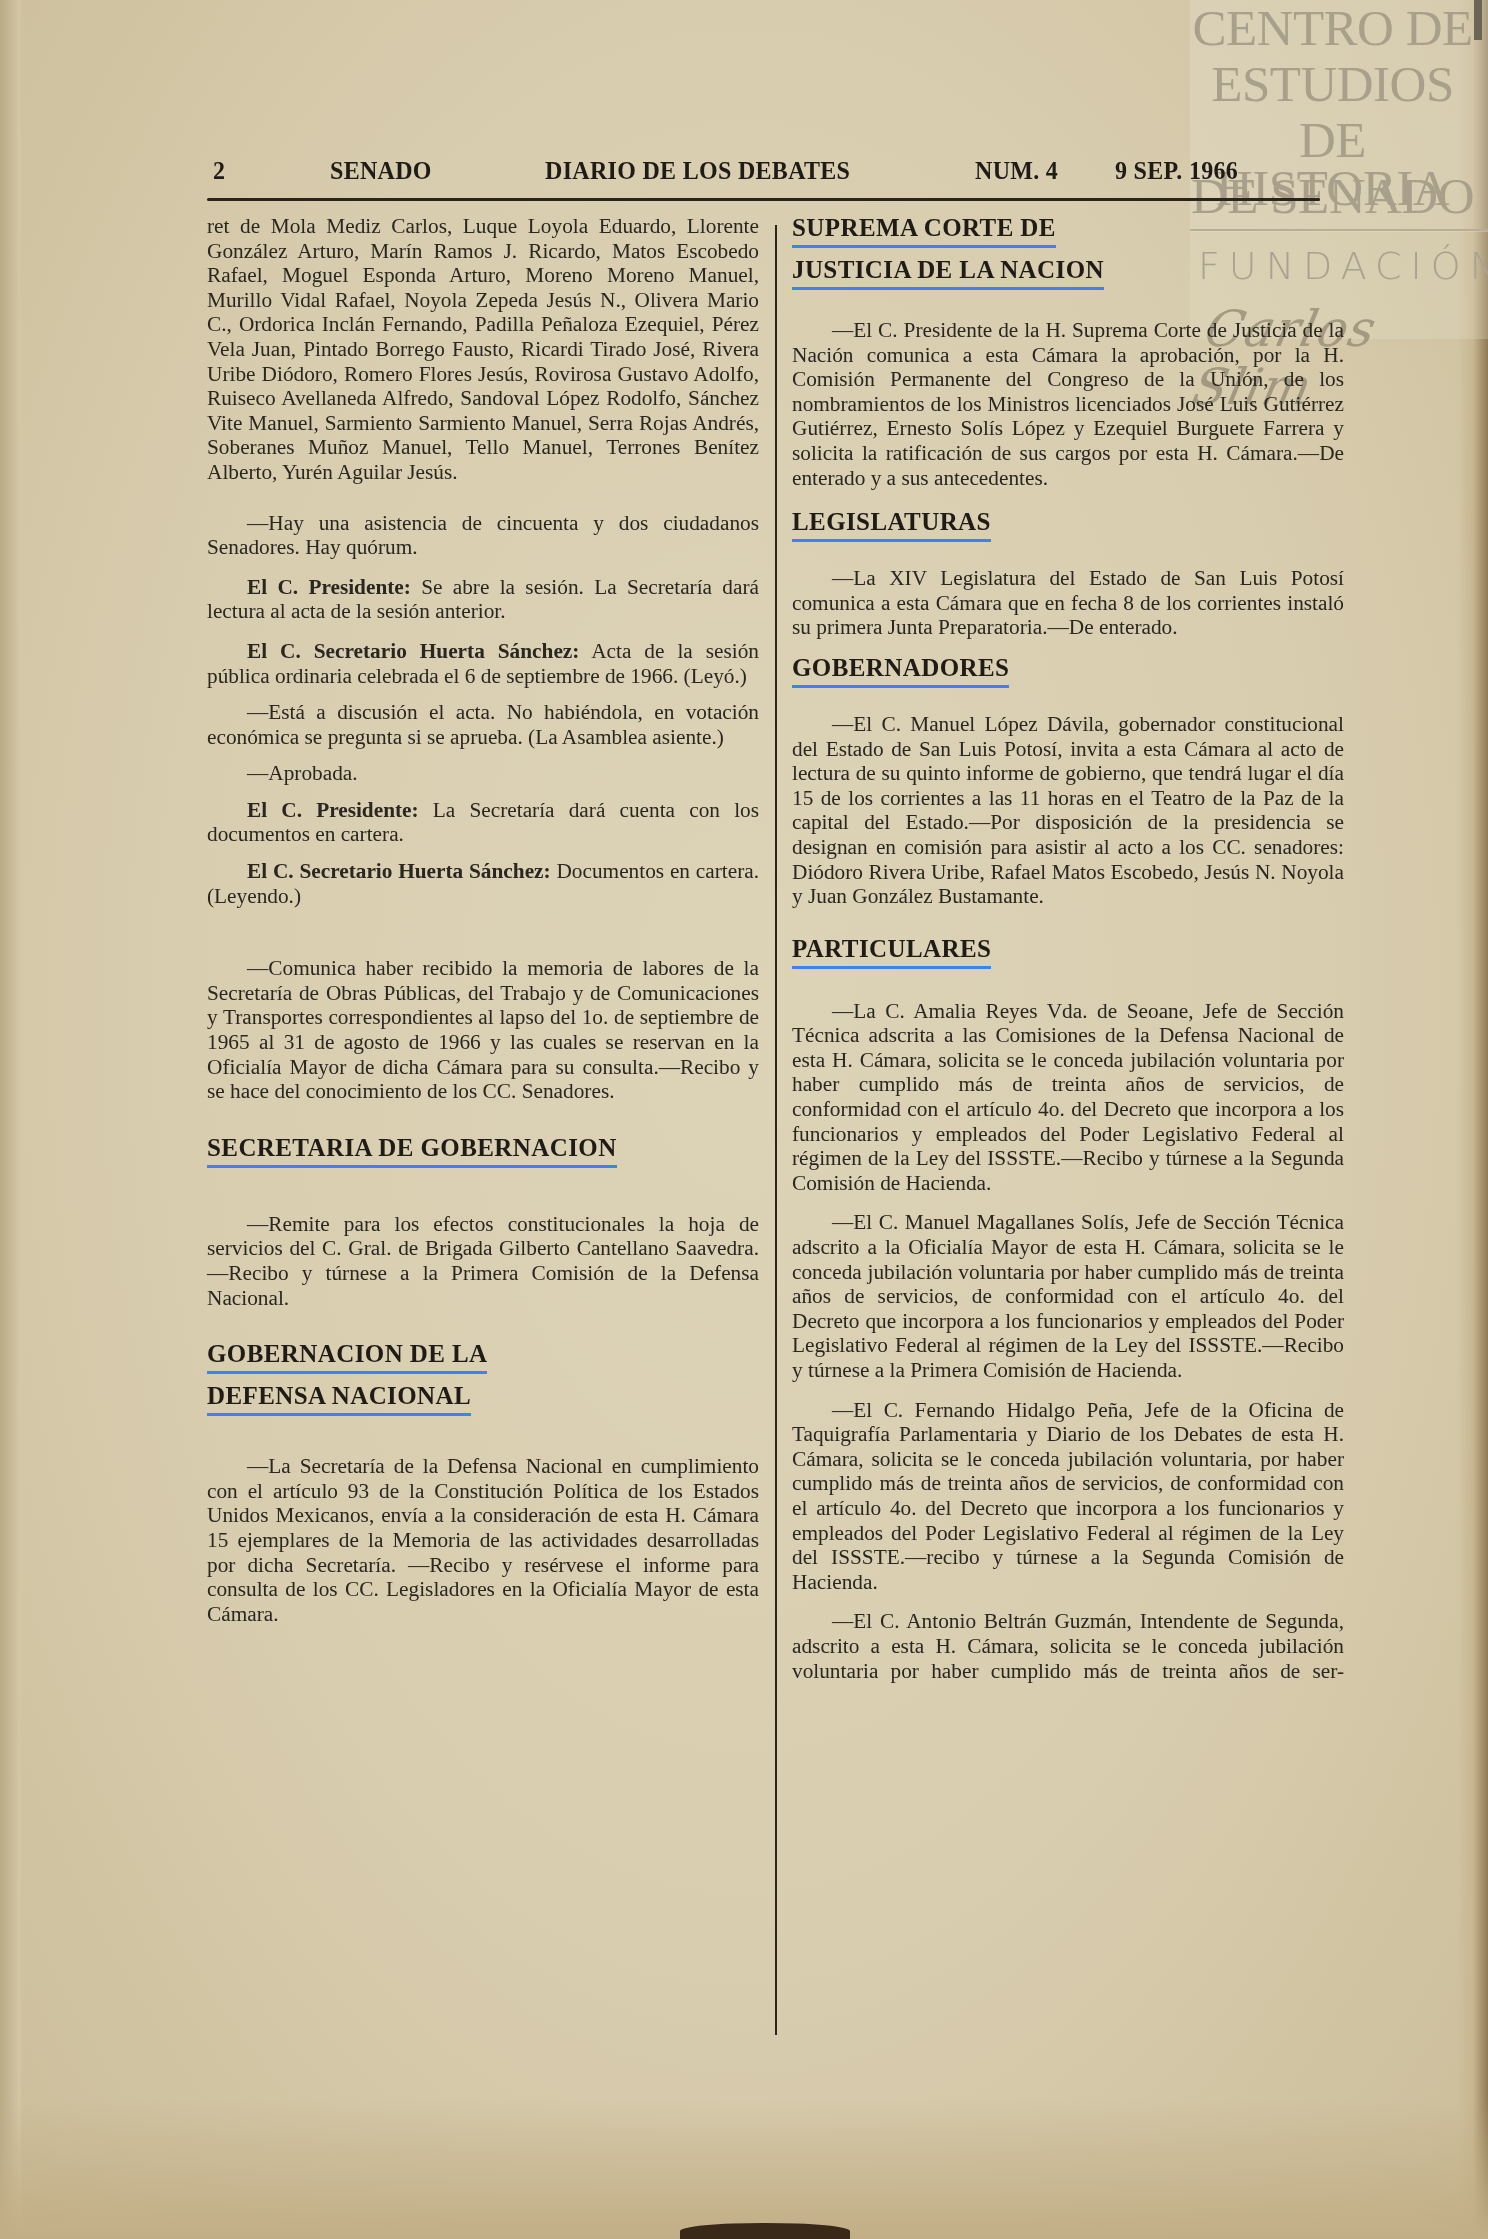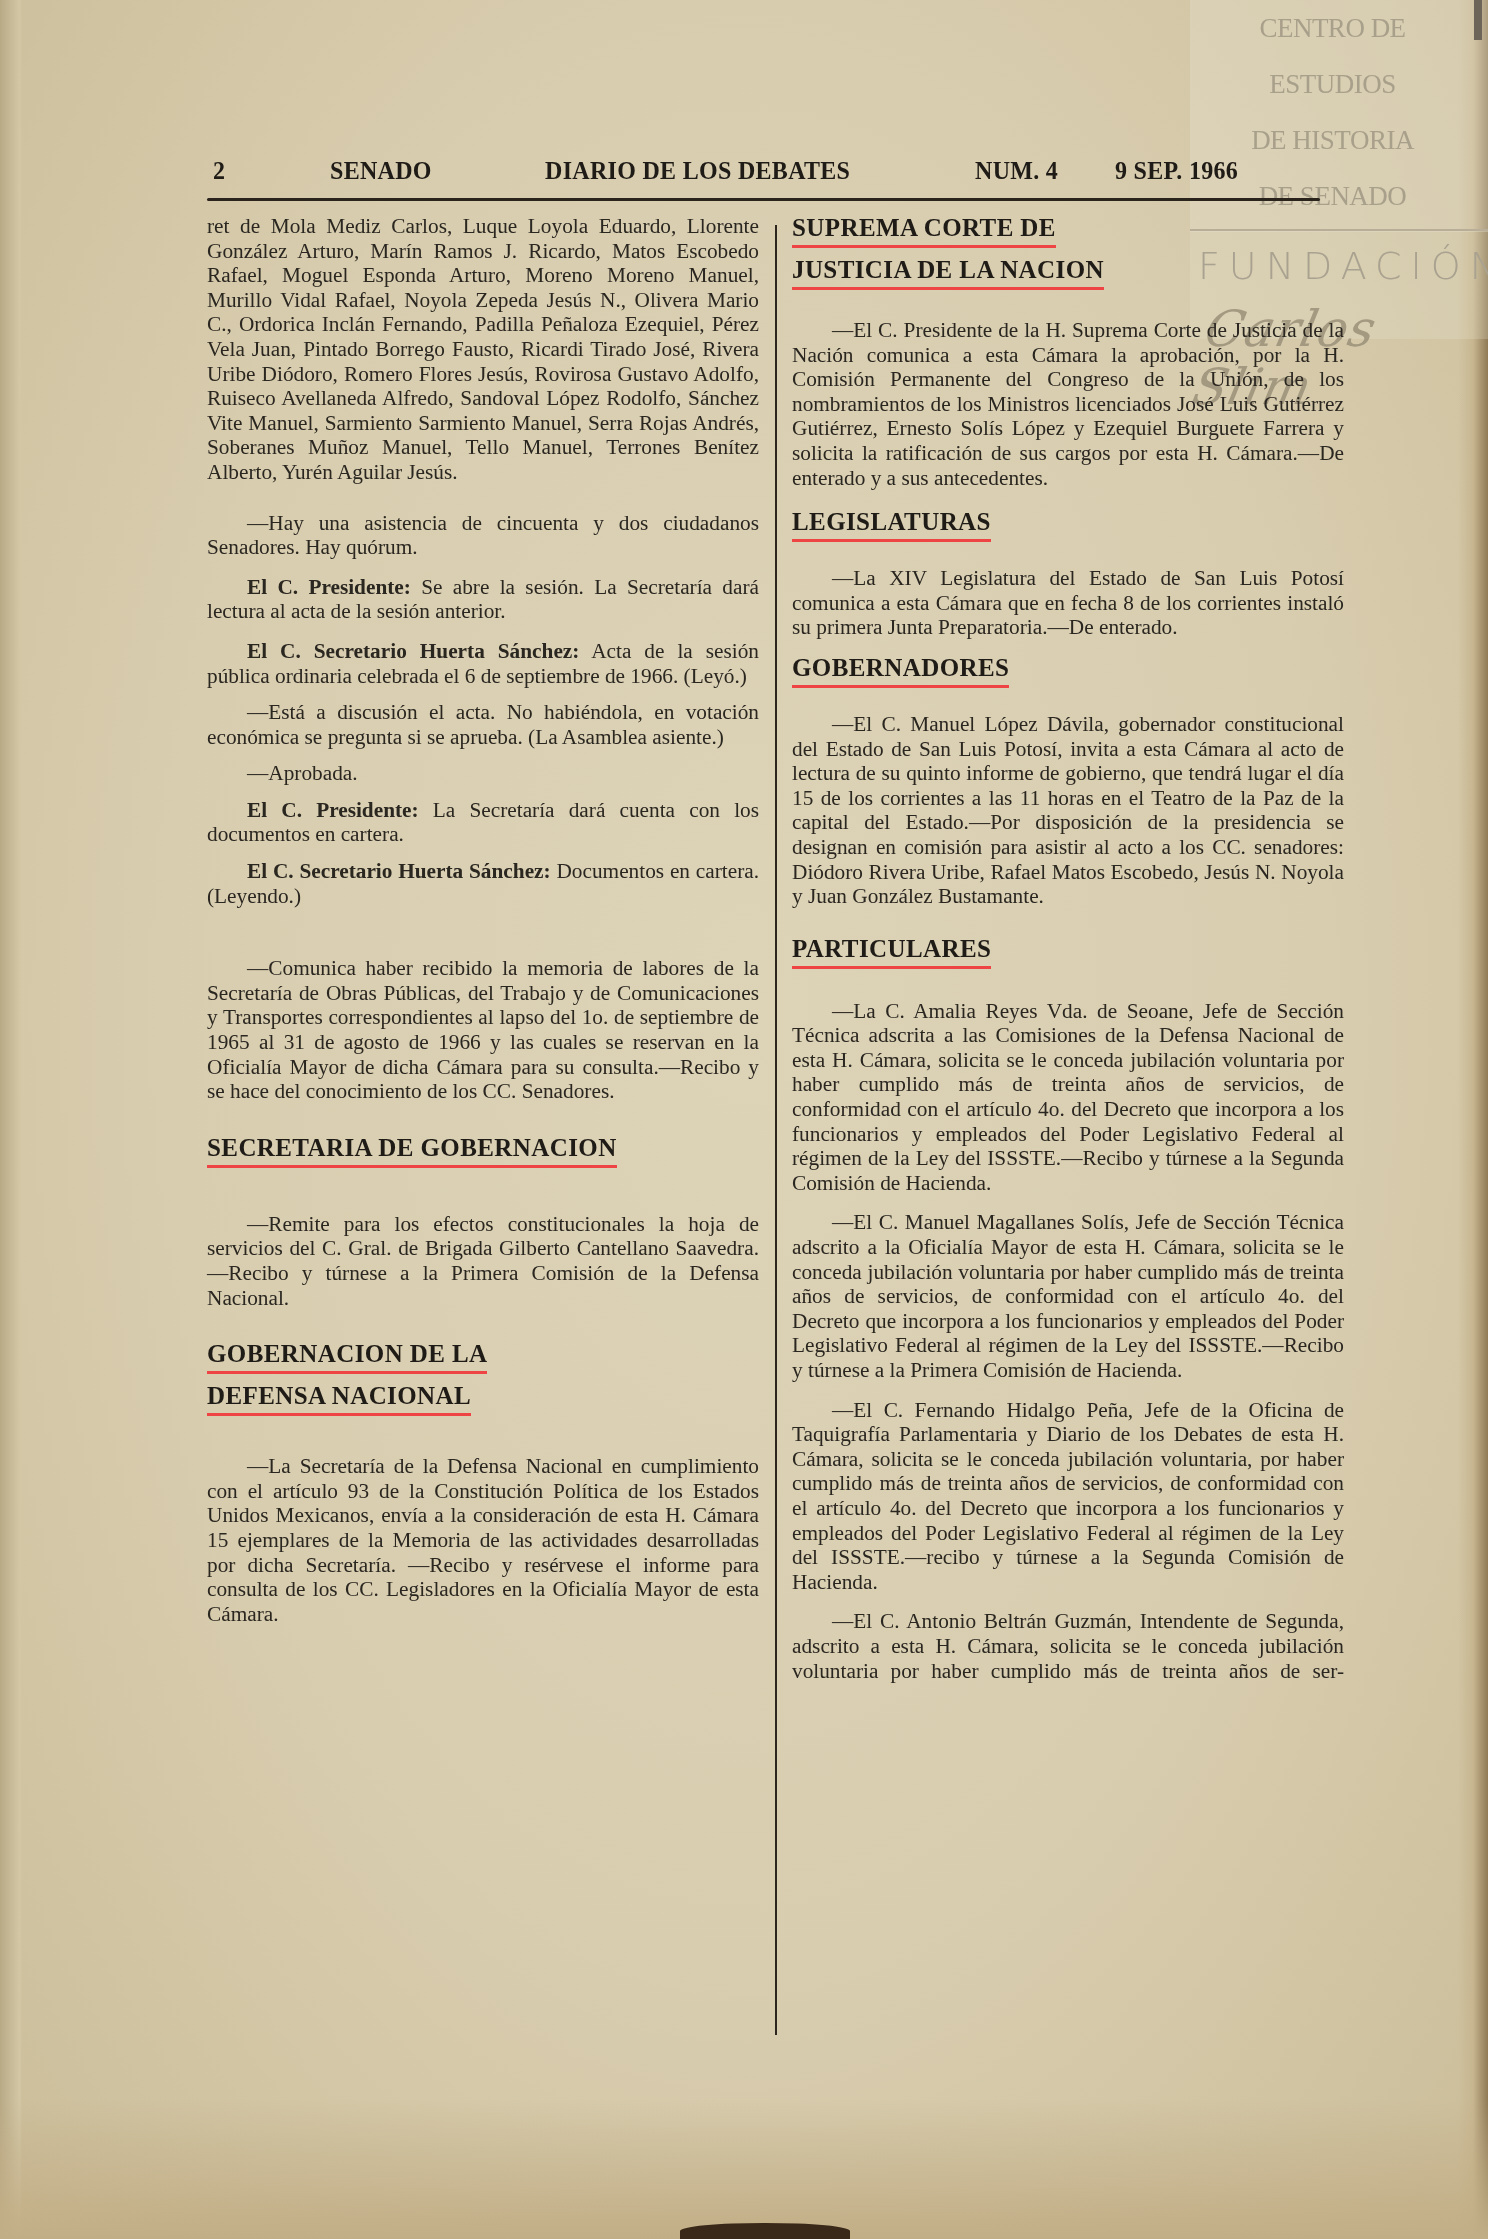--- a/index.html
+++ b/index.html
@@ -18,21 +18,21 @@
   .edge-bottom { position:absolute; left:0; bottom:0; width:1488px; height:140px;
     background:linear-gradient(0deg,#c2ae86 0%, rgba(210,198,166,0) 100%); }
   .torn { position:absolute; left:680px; bottom:0; width:170px; height:16px; background:#3a2818; border-radius:50% 50% 0 0; }
   .tear-top { position:absolute; right:6px; top:0; width:8px; height:40px; background:#2b2218; }
 
   
   .wm-panel { position:absolute; left:1190px; top:0; width:298px; height:232px; background:rgba(232,226,208,0.35); }
   .wm-line { position:absolute; left:1190px; top:229px; width:298px; height:2px; background:#b8ae98; }
   .wm-panel2 { position:absolute; left:1190px; top:231px; width:298px; height:108px; background:rgba(232,226,208,0.25); }
   .wm-text { position:absolute; left:1190px; width:285px; text-align:center;
-    font-family:"Liberation Serif", serif; color:#a9a08b; font-size:27px; line-height:48px; letter-spacing:-0.5px; }
+    font-family:"Liberation Serif", serif; color:#a9a08b; font-size:51px; line-height:48px; letter-spacing:-0.5px; }
   .wm-fund { position:absolute; left:1198px; top:244px; font-family:"DejaVu Sans", sans-serif; font-weight:200;
     color:#aaa290; font-size:38px; letter-spacing:9px; }
   .wm-sig { position:absolute; left:1200px; top:300px; font-family:"DejaVu Serif", serif; font-style:italic;
     color:rgba(150,140,118,0.8); font-size:50px; transform:skewX(-12deg); letter-spacing:1px; }
 
   
   .page-header { position:absolute; top:158px; left:210px; width:1110px; height:30px;
     font-family:"Liberation Serif", serif; font-weight:bold; font-size:24px; color:#1f1b16; transform:scaleY(1.05); }
   .page-header span { position:absolute; top:0; white-space:nowrap; letter-spacing:0.3px; }
   .header-rule { position:absolute; top:198px; left:207px; width:1113px; height:3px; background:#2a241c; border-radius:2px; }
@@ -41,21 +41,21 @@
 
   .col { position:absolute; top:214px; width:552px; font-size:21.3px; line-height:24.6px; text-align:justify; }
   .col.left { left:207px; }
   .col.right { left:792px; }
   .col p { margin:0; text-indent:0; hyphens:manual; }
   .col p.ind { text-indent:40px; }
   .col p.gap { margin-top:15px; }
   .col p.gap-s { margin-top:12px; }
   .b { font-weight:bold; }
   h2.sec { font-family:"Liberation Serif", serif; font-weight:bold; font-size:25px; line-height:28px; margin:0; display:inline-block;
-    letter-spacing:0.4px; border-bottom:3px solid #ef4444; padding-bottom:3px; color:#1f1b16; }
+    letter-spacing:0.4px; border-bottom:3px solid #3b82f6; padding-bottom:3px; color:#1f1b16; }
   .sec-wrap { text-align:left; }
 </style>
 </head>
 <body>
 
 <div class="edge-left"></div>
 <div class="edge-right"></div>
 <div class="edge-bottom"></div>
 <div class="torn"></div>
 <div class="tear-top"></div>

